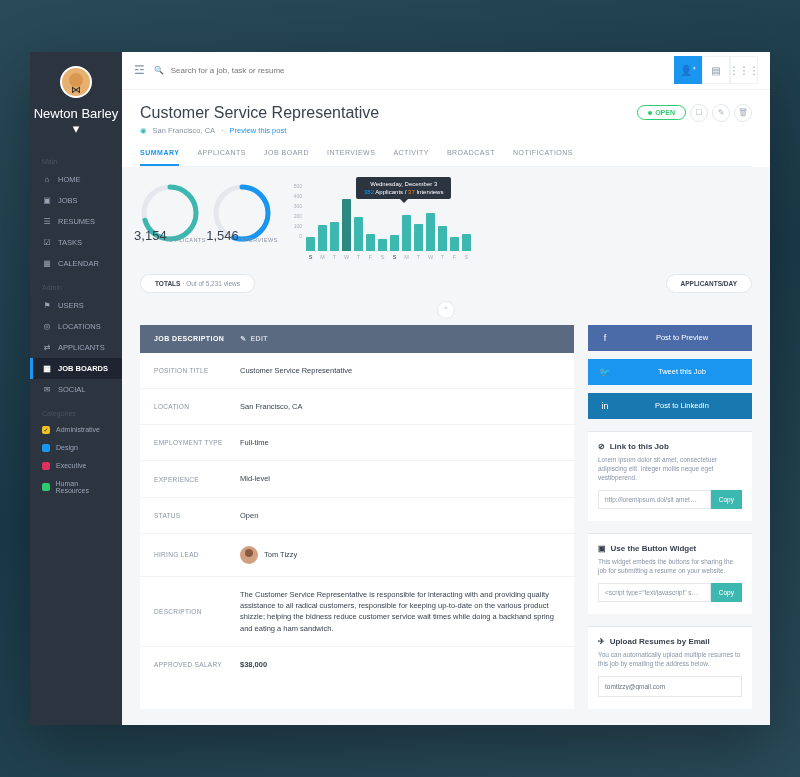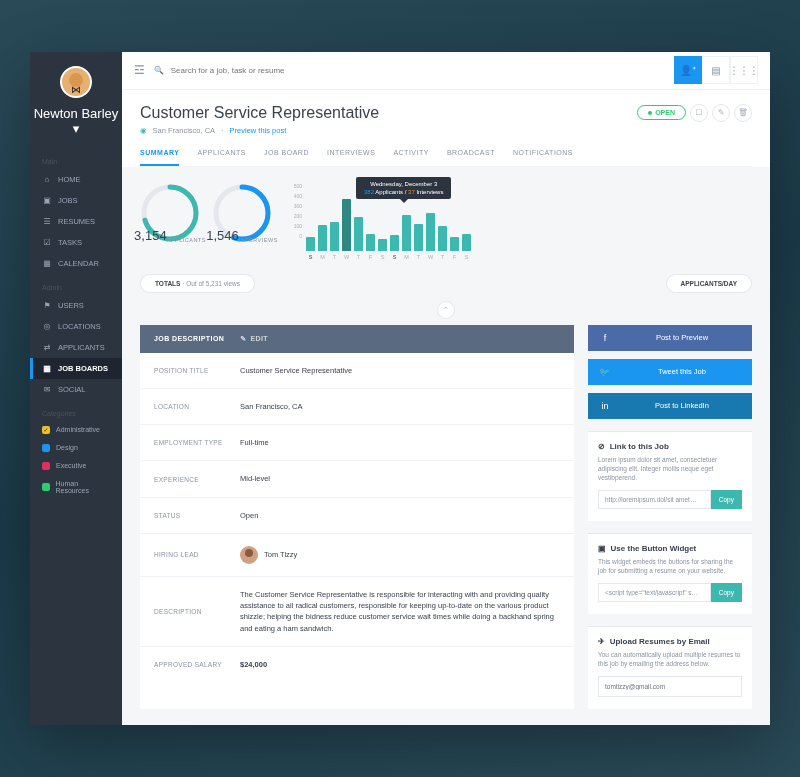--- a/index.html
+++ b/index.html
@@ -332,21 +332,21 @@
               <div class="jrow">
                 <div class="jlab">HIRING LEAD</div>
                 <div class="jval"><span class="mini-avatar"></span>Tom Tizzy</div>
               </div>
               <div class="jrow">
                 <div class="jlab">DESCRIPTION</div>
                 <div class="jval">The Customer Service Representative is responsible for interacting with and providing quality assistance to all radical customers, responsible for keeping up-to-date on the various product shizzle; helping the bidness reduce customer service wait times while doing a backhand spring and eating a ham sandwich.</div>
               </div>
               <div class="jrow">
                 <div class="jlab">APPROVED SALARY</div>
-                <div class="jval"><b>$24,000</b></div>
+                <div class="jval"><b>$38,000</b></div>
               </div>
             </div>
         </div>
 
         <div class="side-col">
           <div class="share-btn fb">
               <span class="si">f</span>
               <span class="st">Post to Preview</span>
             </div>
           <div class="share-btn tw">

